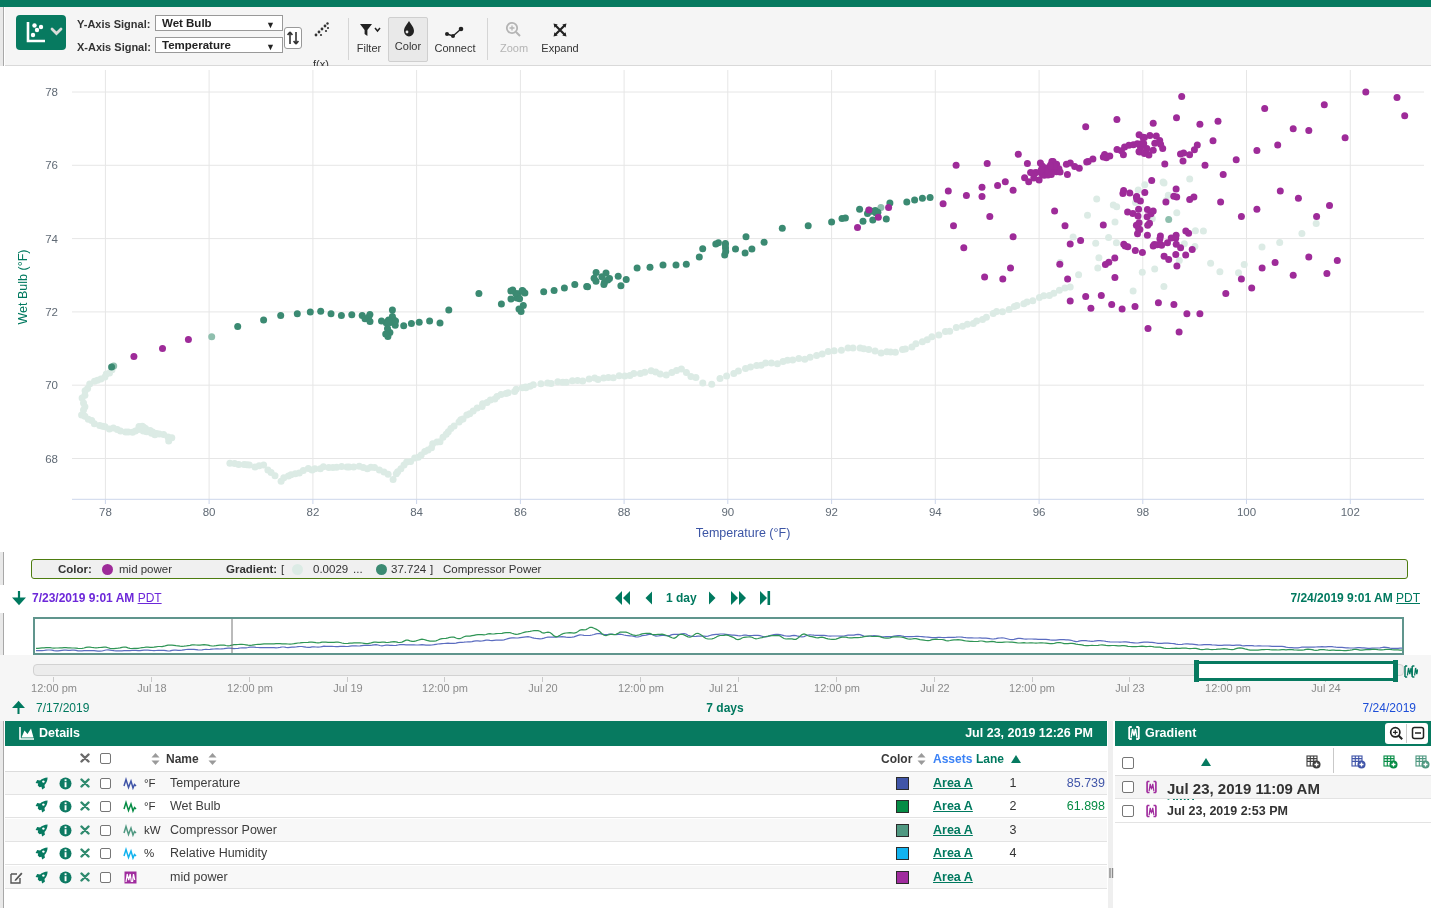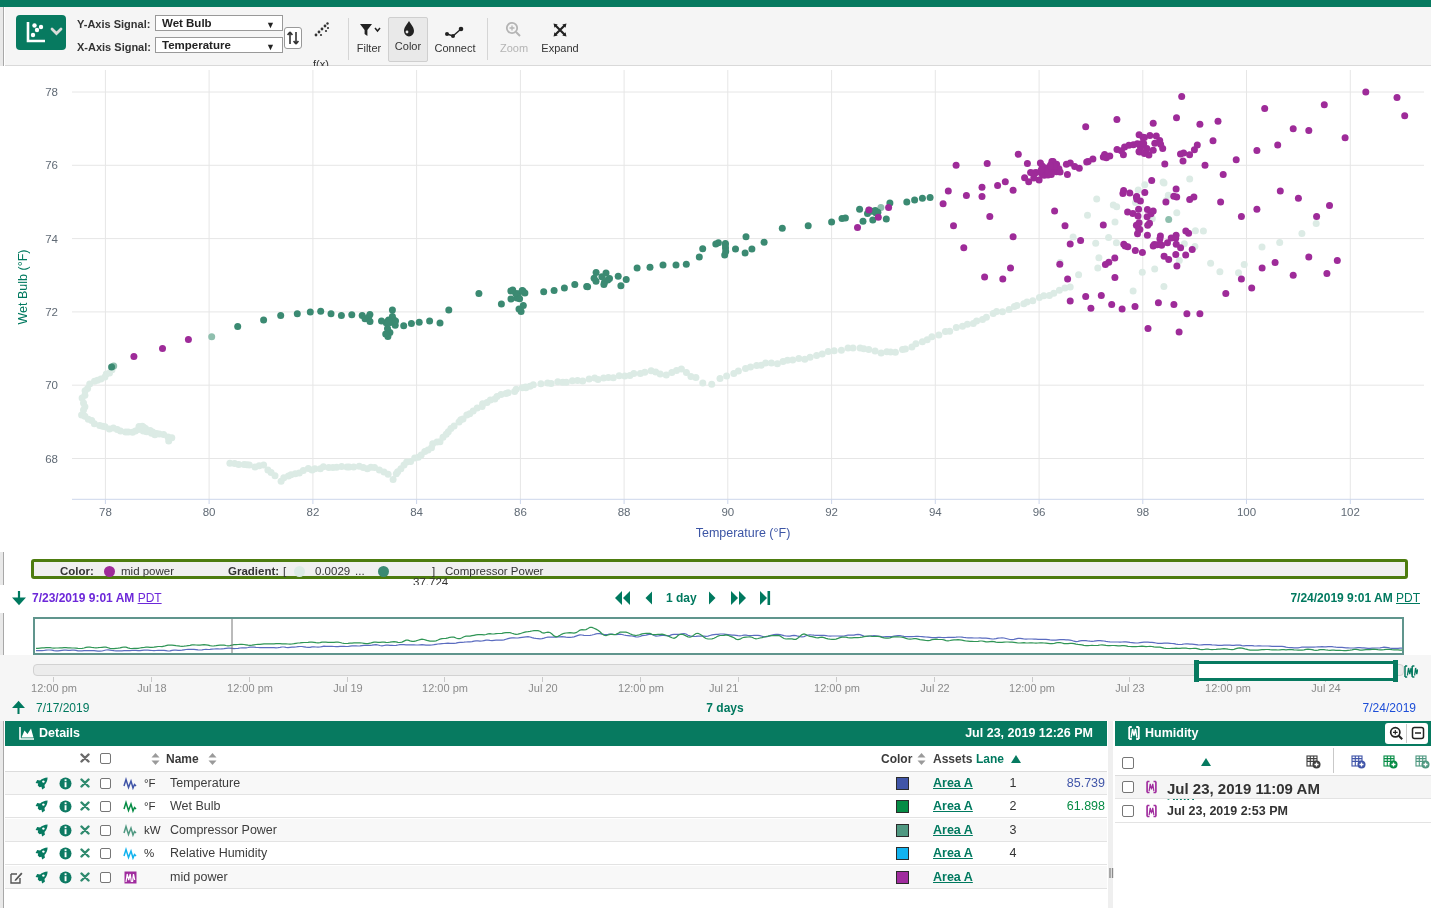--- a/index.html
+++ b/index.html
@@ -765,31 +765,31 @@
       <circle cx="1213.0" cy="74.8" r="3.5" fill="#9e2b99"></circle>
       <circle cx="1160.6" cy="78.3" r="3.5" fill="#9e2b99"></circle>
       <circle cx="1183.6" cy="86.9" r="3.5" fill="#9e2b99"></circle>
       <circle cx="1180.5" cy="87.9" r="3.5" fill="#9e2b99"></circle>
       <circle cx="1164.8" cy="97.9" r="3.5" fill="#9e2b99"></circle>
       <circle cx="1183.0" cy="94.9" r="3.5" fill="#9e2b99"></circle>
       <circle cx="1189.6" cy="88.8" r="3.5" fill="#9e2b99"></circle>
     </svg>
   </div>
 
-<div class="abs" style="left:31px;top:559px;width:1377px;height:20px;background:#f0f0f0;border:3px solid #4d7c0f;border-radius:3px;font-size:11.5px;color:#333;line-height:18px;">
+<div class="abs" style="left:31px;top:559px;width:1377px;height:20px;background:#f0f0f0;border:1px solid #4d7c0f;border-radius:3px;font-size:11.5px;color:#333;line-height:18px;">
   <span class="abs bold" style="left:26px;">Color:</span>
   <span class="abs" style="left:70px;top:4px;width:11px;height:11px;border-radius:50%;background:#9e2b99;"></span>
   <span class="abs" style="left:87px;">mid power</span>
   <span class="abs bold" style="left:194px;">Gradient:</span>
   <span class="abs" style="left:249px;">[</span>
   <span class="abs" style="left:260px;top:4px;width:11px;height:11px;border-radius:50%;background:#dcebe5;"></span>
   <span class="abs" style="left:281px;">0.0029</span>
   <span class="abs" style="left:321px;">...</span>
   <span class="abs" style="left:344px;top:4px;width:11px;height:11px;border-radius:50%;background:#3b8a72;"></span>
-  <span class="abs" style="left:379px;margin-top:11px;">37.724</span>
+  <span class="abs" style="left:359px;">37.724</span>
   <span class="abs" style="left:398px;">]</span>
   <span class="abs" style="left:411px;">Compressor Power</span>
 </div>
 
 <div class="abs" style="left:0;top:585px;width:1431px;height:28px;background:#fff;">
   <svg class="abs" style="left:12px;top:5px;" width="14" height="16" viewBox="0 0 14 16">
     <path d="M7 1 v10 M7 13.5 l-4.5 -5 h9 z M2.5 8.5 h9" stroke="#00795f" stroke-width="2.2" fill="#00795f"></path>
   </svg>
   <span class="abs" style="left:32px;top:6px;font-size:12px;font-weight:bold;color:#6d28d9;">7/23/2019 9:01 AM <span style="text-decoration:underline;font-weight:normal;">PDT</span></span>
   <span class="abs" style="right:11px;top:6px;font-size:12px;font-weight:bold;color:#00795f;">7/24/2019 9:01 AM <span style="text-decoration:underline;font-weight:normal;">PDT</span></span>
@@ -883,21 +883,21 @@
 <span class="abs" style="left:166px;top:752px;font-size:12px;font-weight:bold;color:#3a3a3a;">Name</span>
 <svg class="abs" style="left:208px;top:753px;" width="9" height="12" viewBox="0 0 9 12">
     <path d="M4.5 0 L8.5 4.5 H0.5 z" fill="#9a9a9a"></path>
     <path d="M4.5 12 L0.5 7.5 h8 z" fill="#9a9a9a"></path>
   </svg>
 <span class="abs" style="left:881px;top:752px;font-size:12px;font-weight:bold;color:#3a3a3a;">Color</span>
 <svg class="abs" style="left:917px;top:753px;" width="9" height="12" viewBox="0 0 9 12">
     <path d="M4.5 0 L8.5 4.5 H0.5 z" fill="#9a9a9a"></path>
     <path d="M4.5 12 L0.5 7.5 h8 z" fill="#9a9a9a"></path>
   </svg>
-<span class="abs" style="left:933px;top:752px;font-size:12px;font-weight:bold;color:#404040;">Assets</span>
+<span class="abs" style="left:933px;top:752px;font-size:12px;font-weight:bold;color:#3b82f6;">Assets</span>
 <span class="abs" style="left:976px;top:752px;font-size:12px;font-weight:bold;color:#00795f;">Lane</span>
 <svg class="abs" style="left:1011px;top:755px;" width="10" height="8" viewBox="0 0 10 8">
     <path d="M5 0 L10 8 H0 z" fill="#067a60"></path>
   </svg>
 <div class="abs" style="left:5px;top:772px;width:1102px;height:23px;background:#f8f8f8;border-bottom:1px solid #e3e3e3;"></div>
 <svg class="abs" style="left:35px;top:777.0px;" width="13" height="13" viewBox="0 0 13 13">
     <path d="M12.6 0.4 C9.6 0.5 7.0 1.6 5.1 3.5 L2.2 3.1 L0.6 5.9 L3.2 6.5 C3.0 7.1 2.85 7.8 2.8 8.5 L4.5 10.2 C5.2 10.15 5.9 10.0 6.5 9.8 L7.1 12.4 L9.9 10.8 L9.5 7.9 C11.4 6.0 12.5 3.4 12.6 0.4 z" fill="#067a60"></path>
     <circle cx="8.4" cy="4.6" r="1.2" fill="#fff"></circle>
   </svg>
 <svg class="abs" style="left:59px;top:777.0px;" width="13" height="13" viewBox="0 0 13 13">
@@ -1015,21 +1015,21 @@
     <path d="M1 0 v10 M3.5 0 v10" stroke="#8a8a8a" stroke-width="1.4"></path>
   </svg>
 <div class="abs" style="left:1115px;top:721px;width:316px;height:25px;background:#077a60;color:#fff;">
   <svg class="abs" style="left:13px;top:5px;" width="12" height="14" viewBox="0 0 12 14">
       <g stroke="#fff" fill="none">
         <path d="M1.2 1 v12 M1.2 1 h2.6 M1.2 13 h2.6" stroke-width="1.8"></path>
         <path d="M10.8 1 v12 M10.8 1 h-2.6 M10.8 13 h-2.6" stroke-width="1.8"></path>
         <path d="M3.2 11.5 l1.3-8.5 1.5 6.5 1.5-6.5 1.3 8.5" stroke-width="1.4"></path>
       </g>
     </svg>
-  <span class="abs" style="left:30px;top:5px;font-size:12.5px;font-weight:bold;">Humidity</span>
+  <span class="abs" style="left:30px;top:5px;font-size:12.5px;font-weight:bold;">Gradient</span>
 </div>
 <div class="abs" style="left:1385px;top:723px;width:43px;height:21px;background:#fff;border-radius:3px;">
   <svg class="abs" style="left:4px;top:3px;" width="15" height="15" viewBox="0 0 15 15">
     <circle cx="6.3" cy="6.3" r="4.6" stroke="#222" stroke-width="1.7" fill="none"></circle>
     <path d="M9.8 9.8 l3.4 3.4" stroke="#222" stroke-width="2.1"></path>
     <path d="M4 6.3 h4.6 M6.3 4 v4.6" stroke="#222" stroke-width="1.2"></path>
   </svg>
   <div class="abs" style="left:21px;top:1px;width:1px;height:19px;background:#ccc;"></div>
   <svg class="abs" style="left:26px;top:3px;" width="14" height="14" viewBox="0 0 14 14">
     <rect x="1.5" y="1.5" width="11" height="11" rx="2" stroke="#222" stroke-width="1.5" fill="none"></rect>

